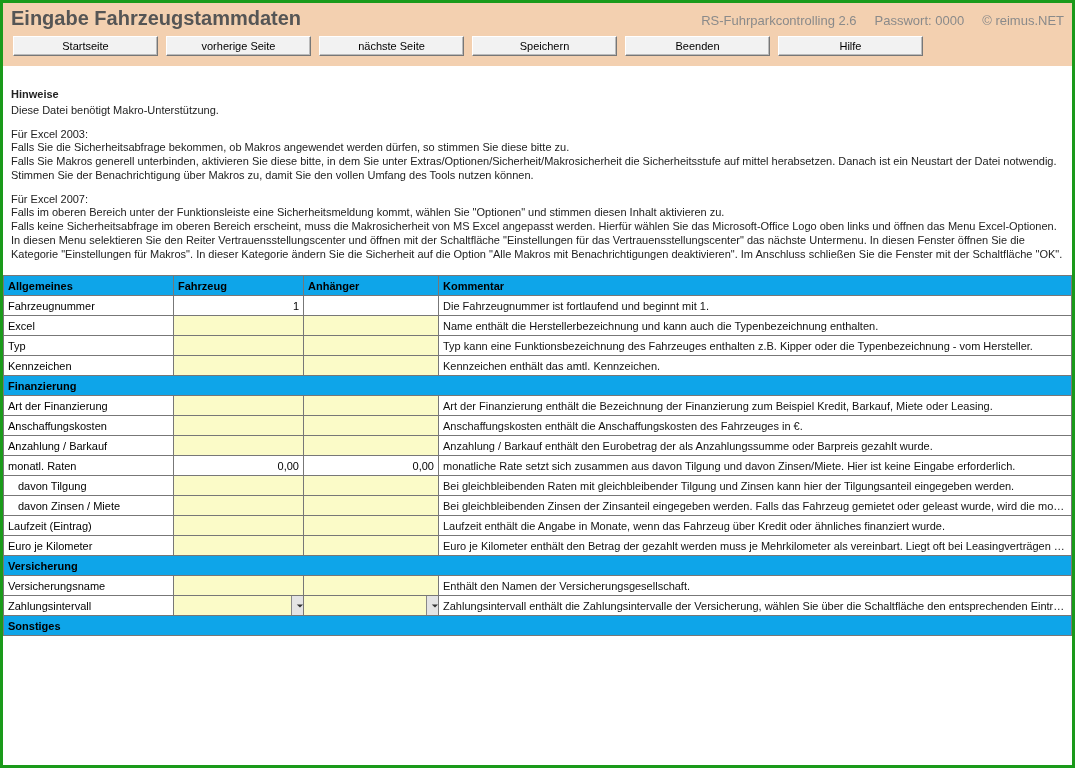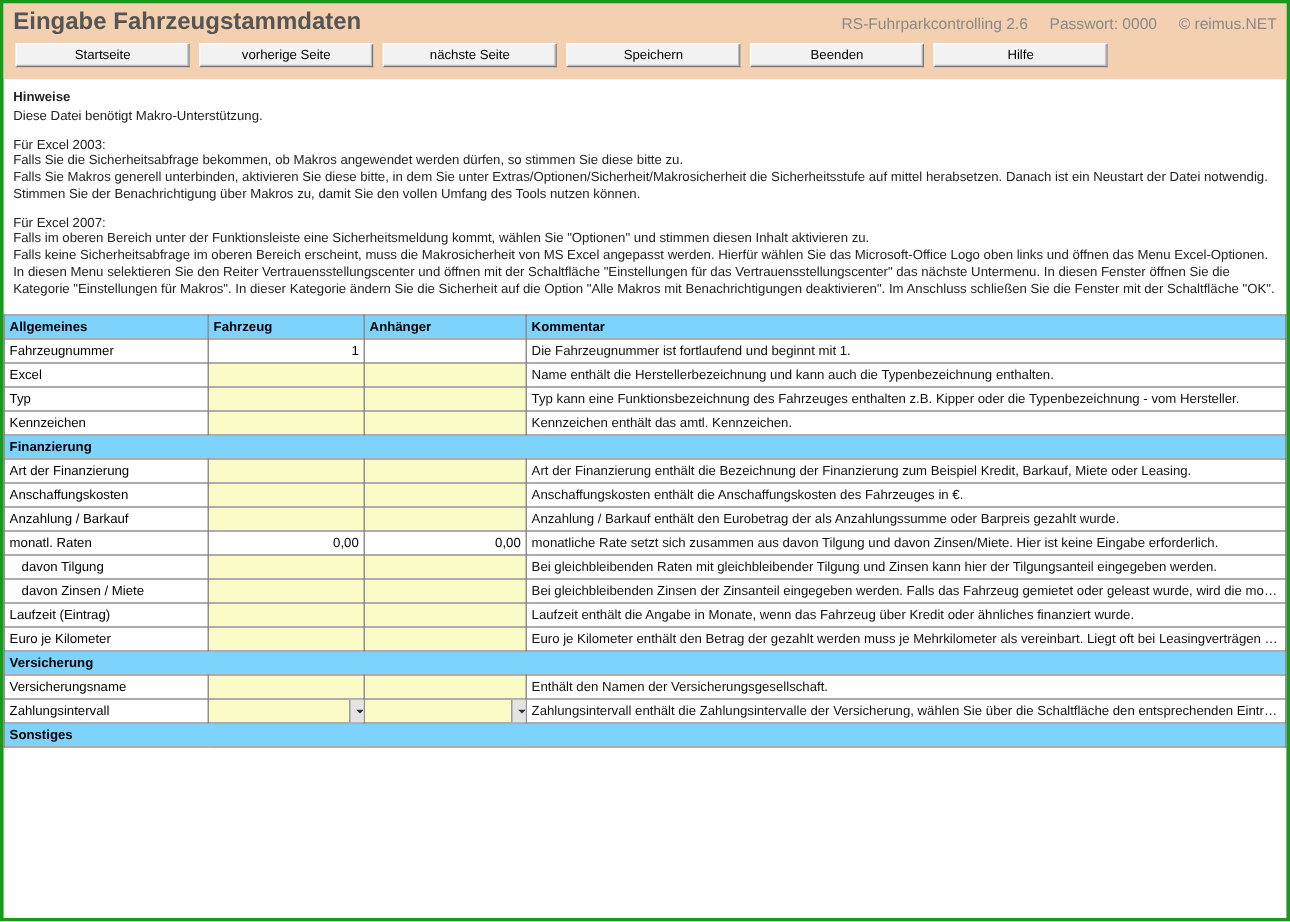--- a/index.html
+++ b/index.html
@@ -54,21 +54,21 @@
     border-top: 1px solid #fff;
     border-left: 1px solid #fff;
     border-right: 1px solid #777;
     border-bottom: 1px solid #777;
     margin-right: 8px;
     box-shadow: inset -1px -1px 0 #bbb;
     cursor: pointer;
     user-select: none;
   }
   .hinweise {
-    padding: 9px 8px 10px 8px;
+    padding: 22px 8px 10px 8px;
     font-size: 11px;
     color: #222;
     line-height: 1.25;
   }
   .hinweise .hw-title {
     font-weight: bold;
     margin-bottom: 2px;
   }
   .hinweise p { margin: 0 0 10px 0; }
   table.grid {
@@ -85,21 +85,21 @@
     overflow: hidden;
     white-space: nowrap;
     text-overflow: ellipsis;
   }
   col.c1 { width: 170px; }
   col.c2 { width: 130px; }
   col.c3 { width: 135px; }
   col.c4 { width: auto; }
 
   .section-head td, tr.section-head th {
-    background: #7dd3fc;
+    background: #0ea5e9;
     font-weight: bold;
     color: #000;
   }
   td.label { background: #fff; font-weight: normal; color:#000; }
   td.label.indent { padding-left: 14px; }
   td.input-yellow { background: #fbfbc8; }
   td.input-white { background: #fff; }
   td.num { text-align: right; padding-right: 6px; }
   td.comment { background: #fff; font-size: 10.5px; color: #111; padding-left:8px; }
   .dropdown {

